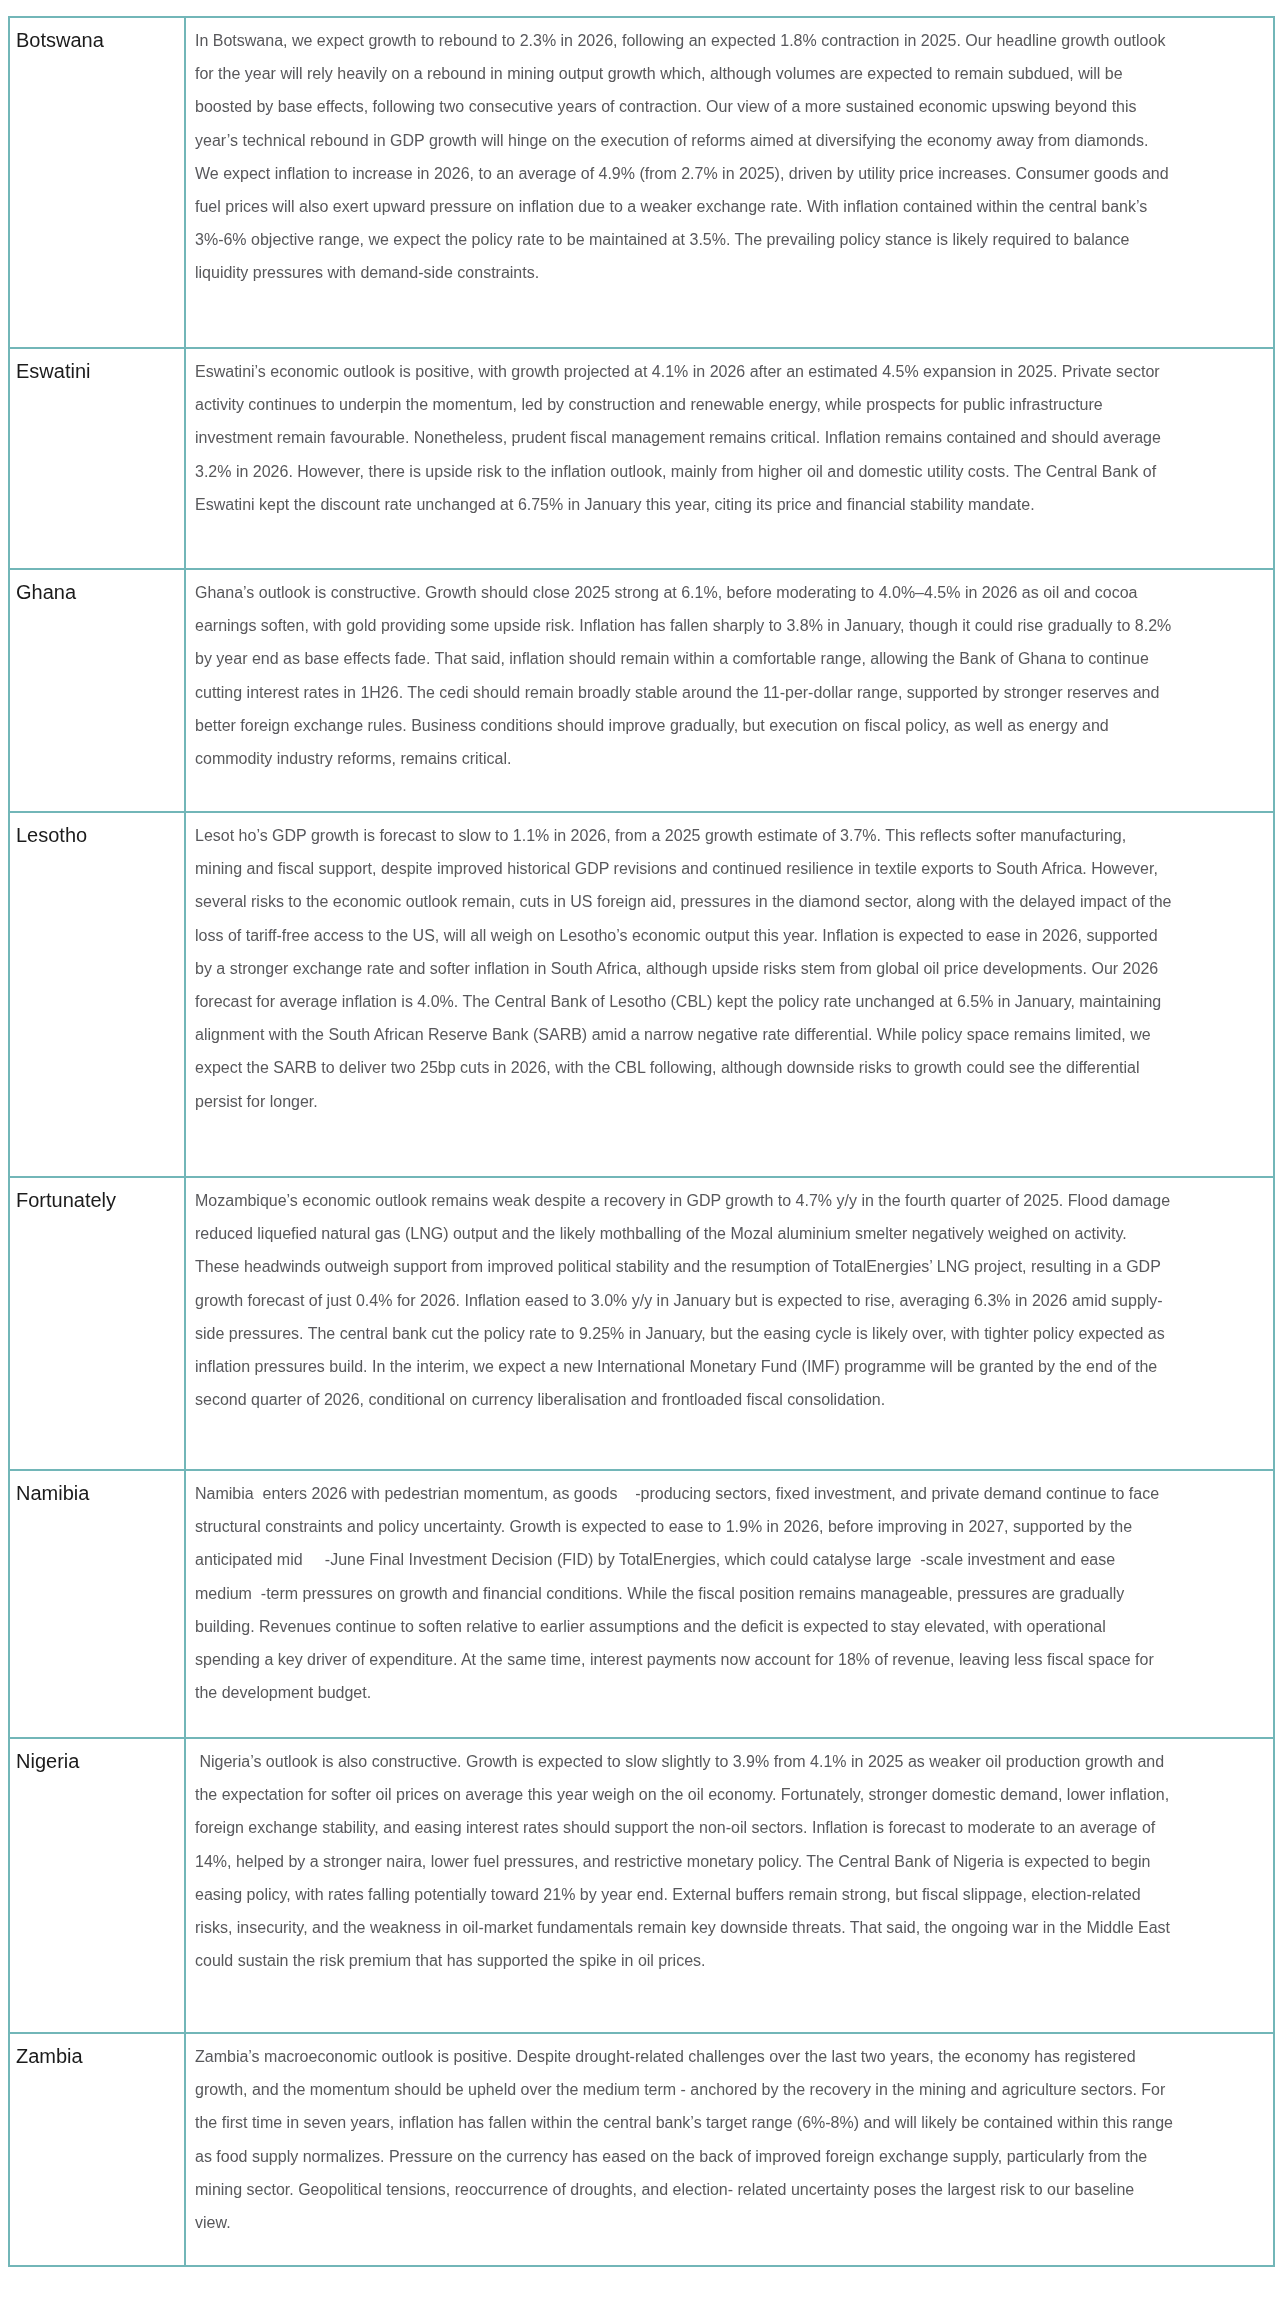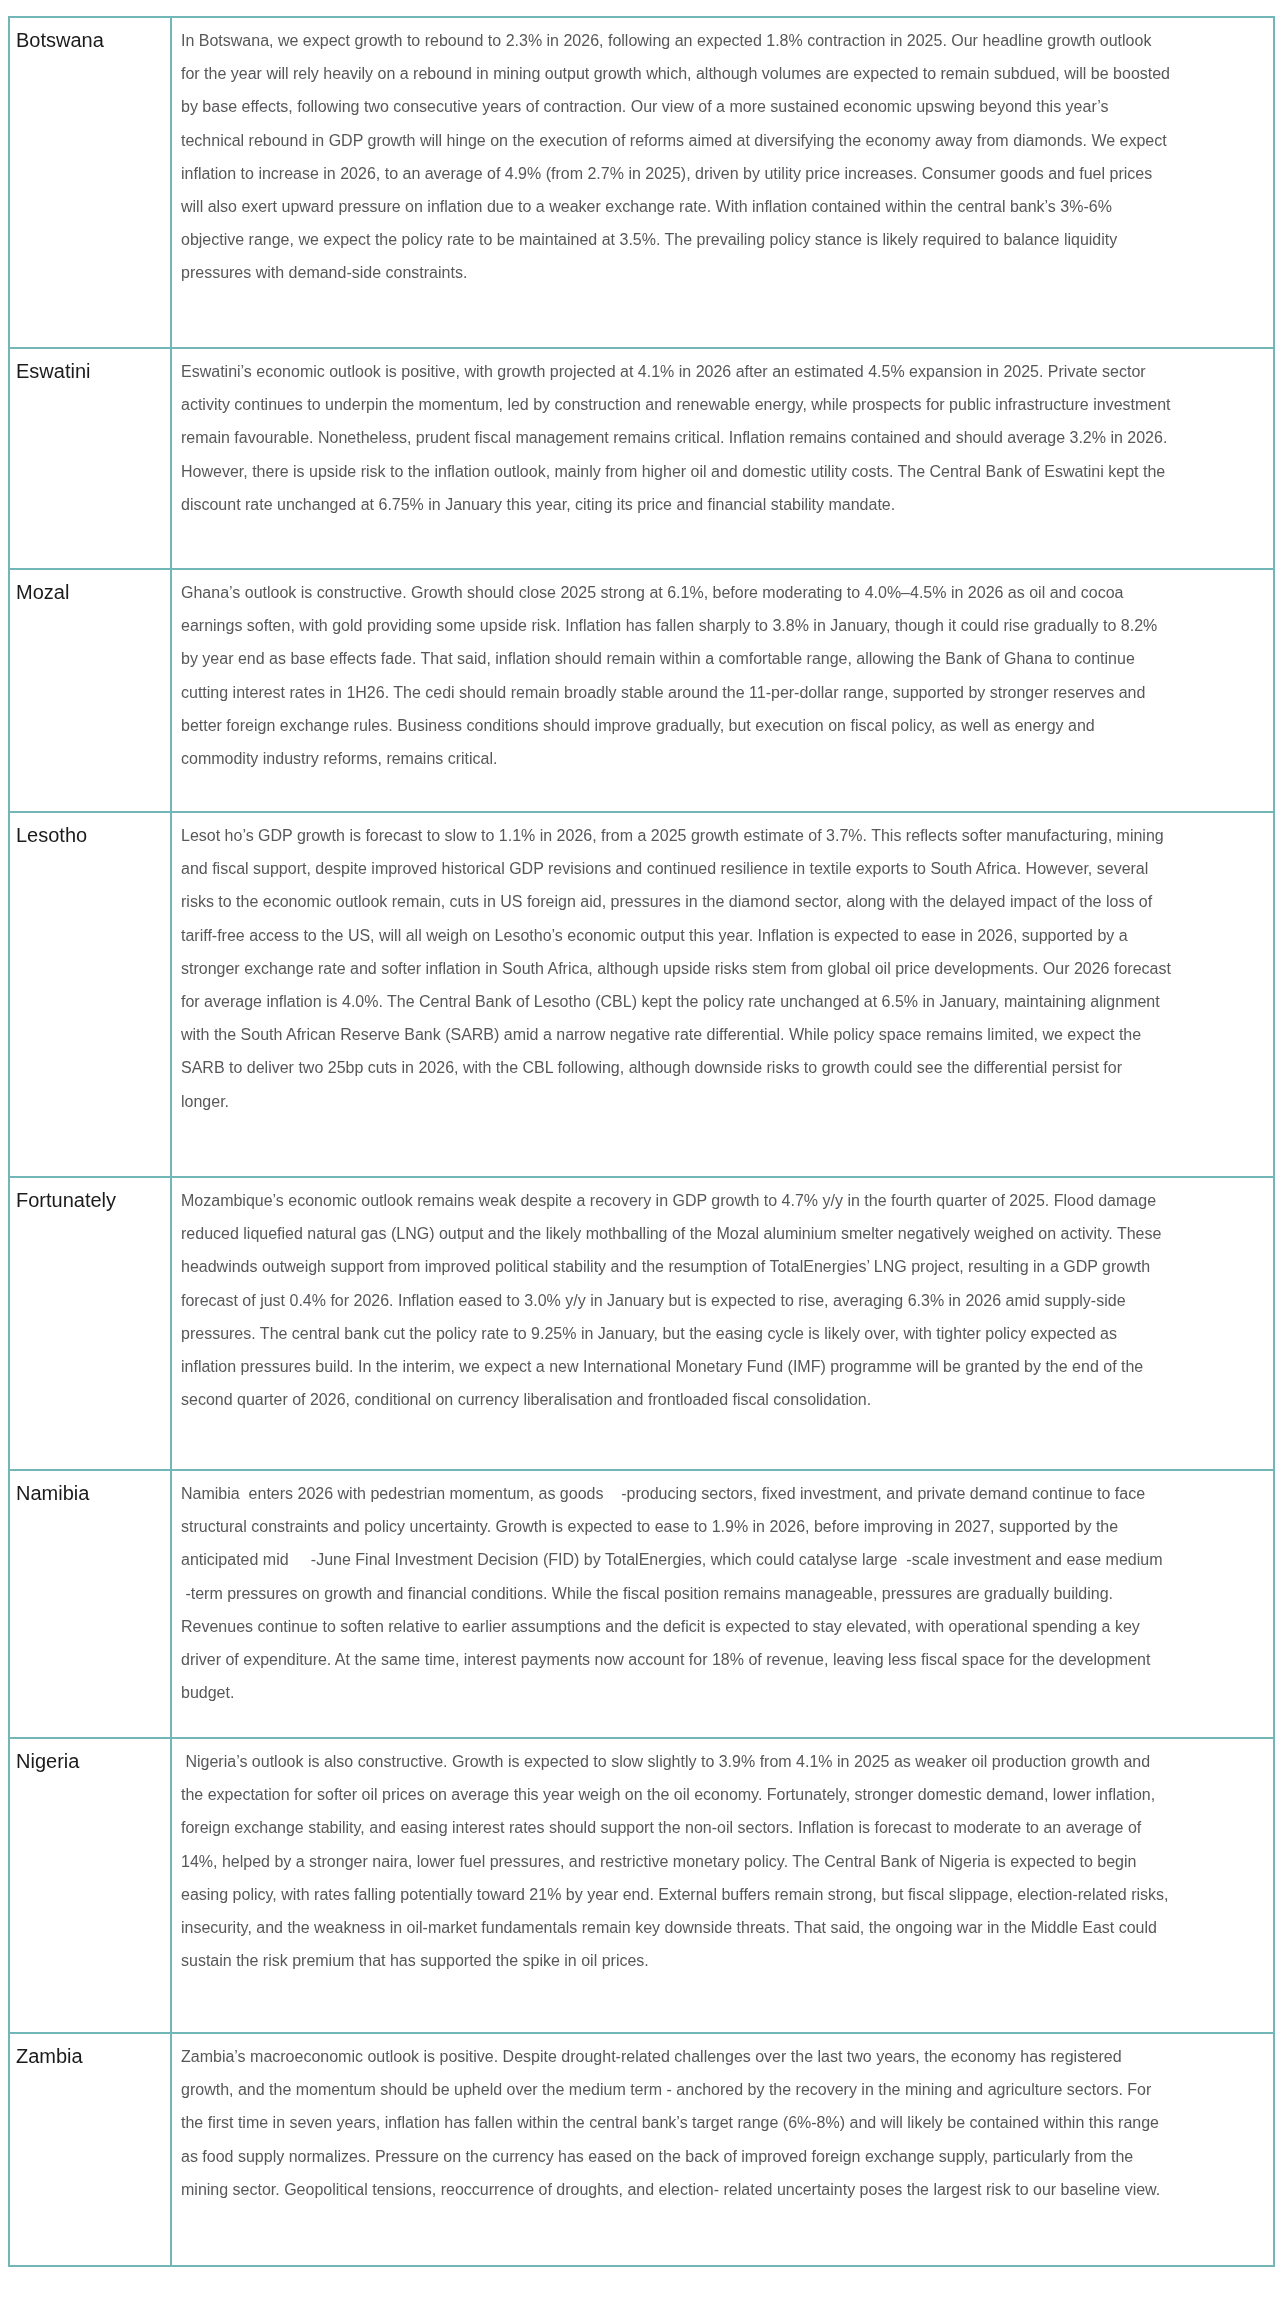--- a/index.html
+++ b/index.html
@@ -20,21 +20,21 @@
     width: 1267px;
     table-layout: fixed;
     border-collapse: collapse;
   }
   table.outlook-table td {
     border: 2px solid #72b6b8;
     vertical-align: top;
     box-sizing: border-box;
   }
   td.country-cell {
-    width: 162px;
+    width: 176px;
     color: #1b1b1b;
     font-size: 20px;
     line-height: 33px;
     padding: 6px 6px 6px 6px;
     background: #ffffff;
   }
   td.outlook-cell {
     color: #58585b;
     font-size: 16px;
     line-height: 33.2px;
@@ -59,21 +59,21 @@
   <tbody>
     <tr class="r0">
       <td class="country-cell">Botswana</td>
       <td class="outlook-cell">In Botswana, we expect growth to rebound to 2.3% in 2026, following an expected 1.8% contraction in 2025. Our headline growth outlook for the year will rely heavily on a rebound in mining output growth which, although volumes are expected to remain subdued, will be boosted by base effects, following two consecutive years of contraction. Our view of a more sustained economic upswing beyond this year’s technical rebound in GDP growth will hinge on the execution of reforms aimed at diversifying the economy away from diamonds. We expect inflation to increase in 2026, to an average of 4.9% (from 2.7% in 2025), driven by utility price increases. Consumer goods and fuel prices will also exert upward pressure on inflation due to a weaker exchange rate. With inflation contained within the central bank’s 3%-6% objective range, we expect the policy rate to be maintained at 3.5%. The prevailing policy stance is likely required to balance liquidity pressures with demand-side constraints.</td>
     </tr>
     <tr class="r1">
       <td class="country-cell">Eswatini</td>
       <td class="outlook-cell">Eswatini’s economic outlook is positive, with growth projected at 4.1% in 2026 after an estimated 4.5% expansion in 2025. Private sector activity continues to underpin the momentum, led by construction and renewable energy, while prospects for public infrastructure investment remain favourable. Nonetheless, prudent fiscal management remains critical. Inflation remains contained and should average 3.2% in 2026. However, there is upside risk to the inflation outlook, mainly from higher oil and domestic utility costs. The Central Bank of Eswatini kept the discount rate unchanged at 6.75% in January this year, citing its price and financial stability mandate.</td>
     </tr>
     <tr class="r2">
-      <td class="country-cell">Mozal</td>
+      <td class="country-cell">Ghana</td>
       <td class="outlook-cell">Ghana’s outlook is constructive. Growth should close 2025 strong at 6.1%, before moderating to 4.0%–4.5% in 2026 as oil and cocoa earnings soften, with gold providing some upside risk. Inflation has fallen sharply to 3.8% in January, though it could rise gradually to 8.2% by year end as base effects fade. That said, inflation should remain within a comfortable range, allowing the Bank of Ghana to continue cutting interest rates in 1H26. The cedi should remain broadly stable around the 11-per-dollar range, supported by stronger reserves and better foreign exchange rules. Business conditions should improve gradually, but execution on fiscal policy, as well as energy and commodity industry reforms, remains critical.</td>
     </tr>
     <tr class="r3">
       <td class="country-cell">Lesotho</td>
       <td class="outlook-cell">Lesot&nbsp;ho’s GDP growth is forecast to slow to 1.1% in 2026, from a 2025 growth estimate of 3.7%. This reflects softer manufacturing, mining and fiscal support, despite improved historical GDP revisions and continued resilience in textile exports to South Africa. However, several risks to the economic outlook remain, cuts in US foreign aid, pressures in the diamond sector, along with the delayed impact of the loss of tariff-free access to the US, will all weigh on Lesotho’s economic output this year. Inflation is expected to ease in 2026, supported by a stronger exchange rate and softer inflation in South Africa, although upside risks stem from global oil price developments. Our 2026 forecast for average inflation is 4.0%. The Central Bank of Lesotho (CBL) kept the policy rate unchanged at 6.5% in January, maintaining alignment with the South African Reserve Bank (SARB) amid a narrow negative rate differential. While policy space remains limited, we expect the SARB to deliver two 25bp cuts in 2026, with the CBL following, although downside risks to growth could see the differential persist for longer.</td>
     </tr>
     <tr class="r4">
       <td class="country-cell">Fortunately</td>
       <td class="outlook-cell">Mozambique’s economic outlook remains weak despite a recovery in GDP growth to 4.7% y/y in the fourth quarter of 2025. Flood damage reduced liquefied natural gas (LNG) output and the likely mothballing of the Mozal aluminium smelter negatively weighed on activity. These headwinds outweigh support from improved political stability and the resumption of TotalEnergies’ LNG project, resulting in a GDP growth forecast of just 0.4% for 2026. Inflation eased to 3.0% y/y in January but is expected to rise, averaging 6.3% in 2026 amid supply-side pressures. The central bank cut the policy rate to 9.25% in January, but the easing cycle is likely over, with tighter policy expected as inflation pressures build. In the interim, we expect a new International Monetary Fund (IMF) programme will be granted by the end of the second quarter of 2026, conditional on currency liberalisation and frontloaded fiscal consolidation.</td>
     </tr>

